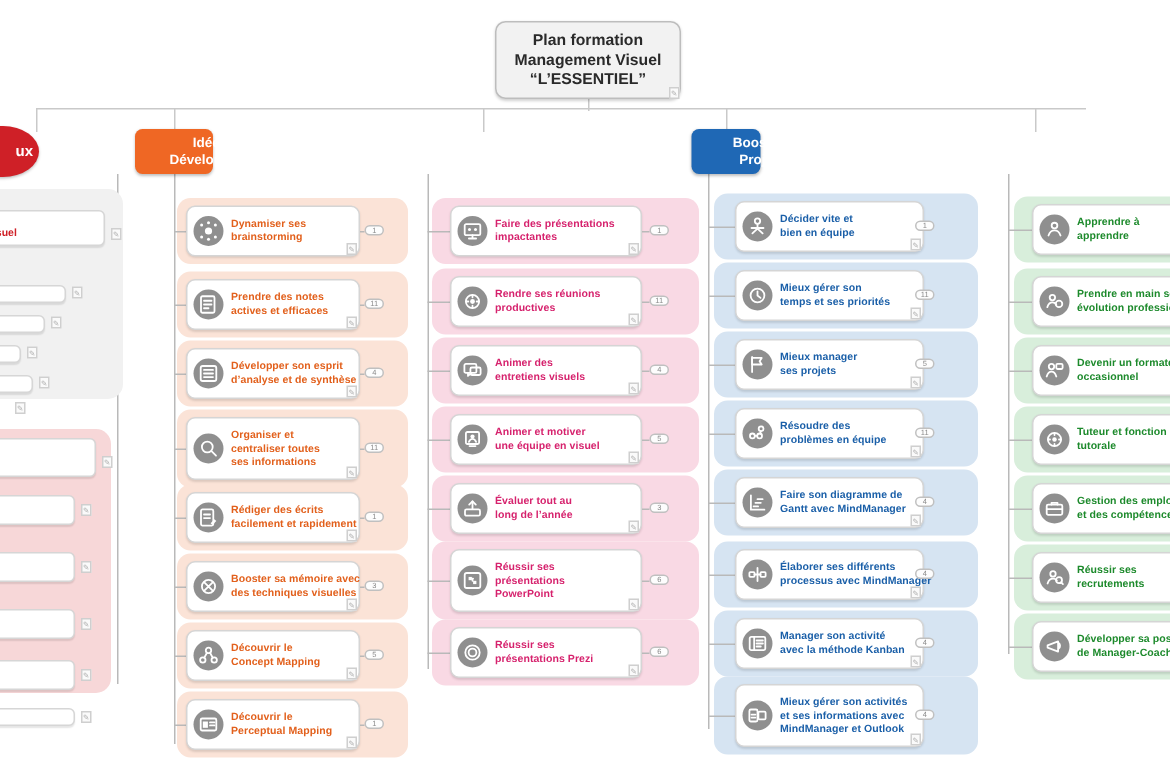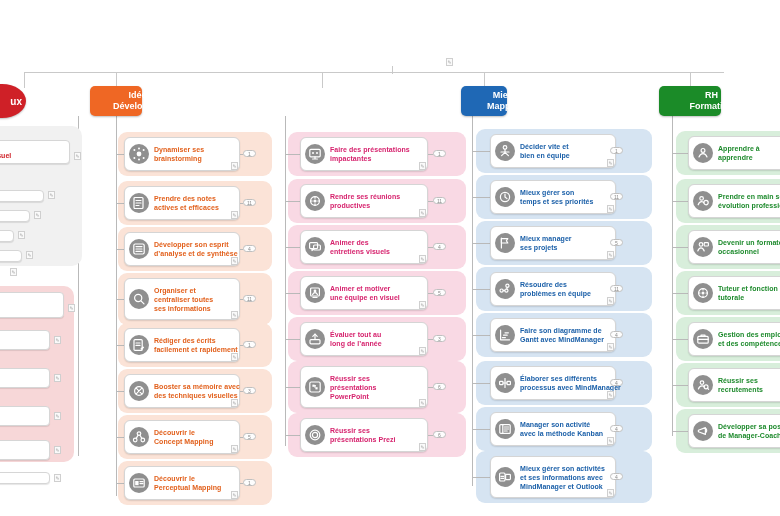--- a/index.html
+++ b/index.html
@@ -137,41 +137,42 @@
   <div class="line v cx" style="left:322px; top:72px; height:16px;"></div>
   <div class="line v cx" style="left:484px; top:72px; height:16px;"></div>
   <div class="line v cx" style="left:690px; top:72px; height:16px;"></div>
 
   <div class="line v" style="left:116px; top:116px; height:380px;"></div>
   <div class="line v" style="left:285px; top:116px; height:330px;"></div>
   <div class="line v" style="left:472px; top:116px; height:370px;"></div>
   <div class="line v" style="left:672px; top:116px; height:320px;"></div>
   <div class="line v" style="left:78px;  top:116px; height:340px;"></div>
 
+  <div class="root">
+    <span class="ln">Plan formation</span>
+    <span class="ln">Management Visuel</span>
+    <span class="ln">“L’ESSENTIEL”</span>
+  </div>
   <div class="notemark" style="left:446px; top:58px;">✎</div>
 
   <div class="branch-oval" style="left:-22px; top:84px; width:48px; height:34px;">
     <span>ux</span>
   </div>
 
   <div class="branch-head" id="bh-idee" style="left:90px; top:86px; width:52px; height:30px; background:#ef6724;">
     <span class="ln">Idée</span>
     <span class="ln">Développer</span>
   </div>
 
 
   <div class="branch-head" id="bh-action" style="left:461px; top:86px; width:46px; height:30px; background:#1f68b5;">
-    <span class="ln">Mieux</span>
-    <span class="ln">Mapping</span>
+    <span class="ln">Booster</span>
+    <span class="ln">Projet</span>
   </div>
 
-  <div class="branch-head" id="bh-rh" style="left:659px; top:86px; width:62px; height:30px; background:#1b8b28;">
-    <span class="ln">RH</span>
-    <span class="ln">Formation</span>
-  </div>
 
   <div class="panel" style="left:-60px; top:126px; width:142px; height:140px; background:#f1f1f1;"></div>
   <div class="minicard hdr" style="left:-58px; top:140px; width:128px; height:24px; color:#cf2027;">
     <span>
       <span class="ln">l’ESSENTIEL du</span>
       <span class="ln">Management Visuel</span>
     </span>
   </div>
   <div class="notemark" style="left:74px; top:152px;">✎</div>
 

